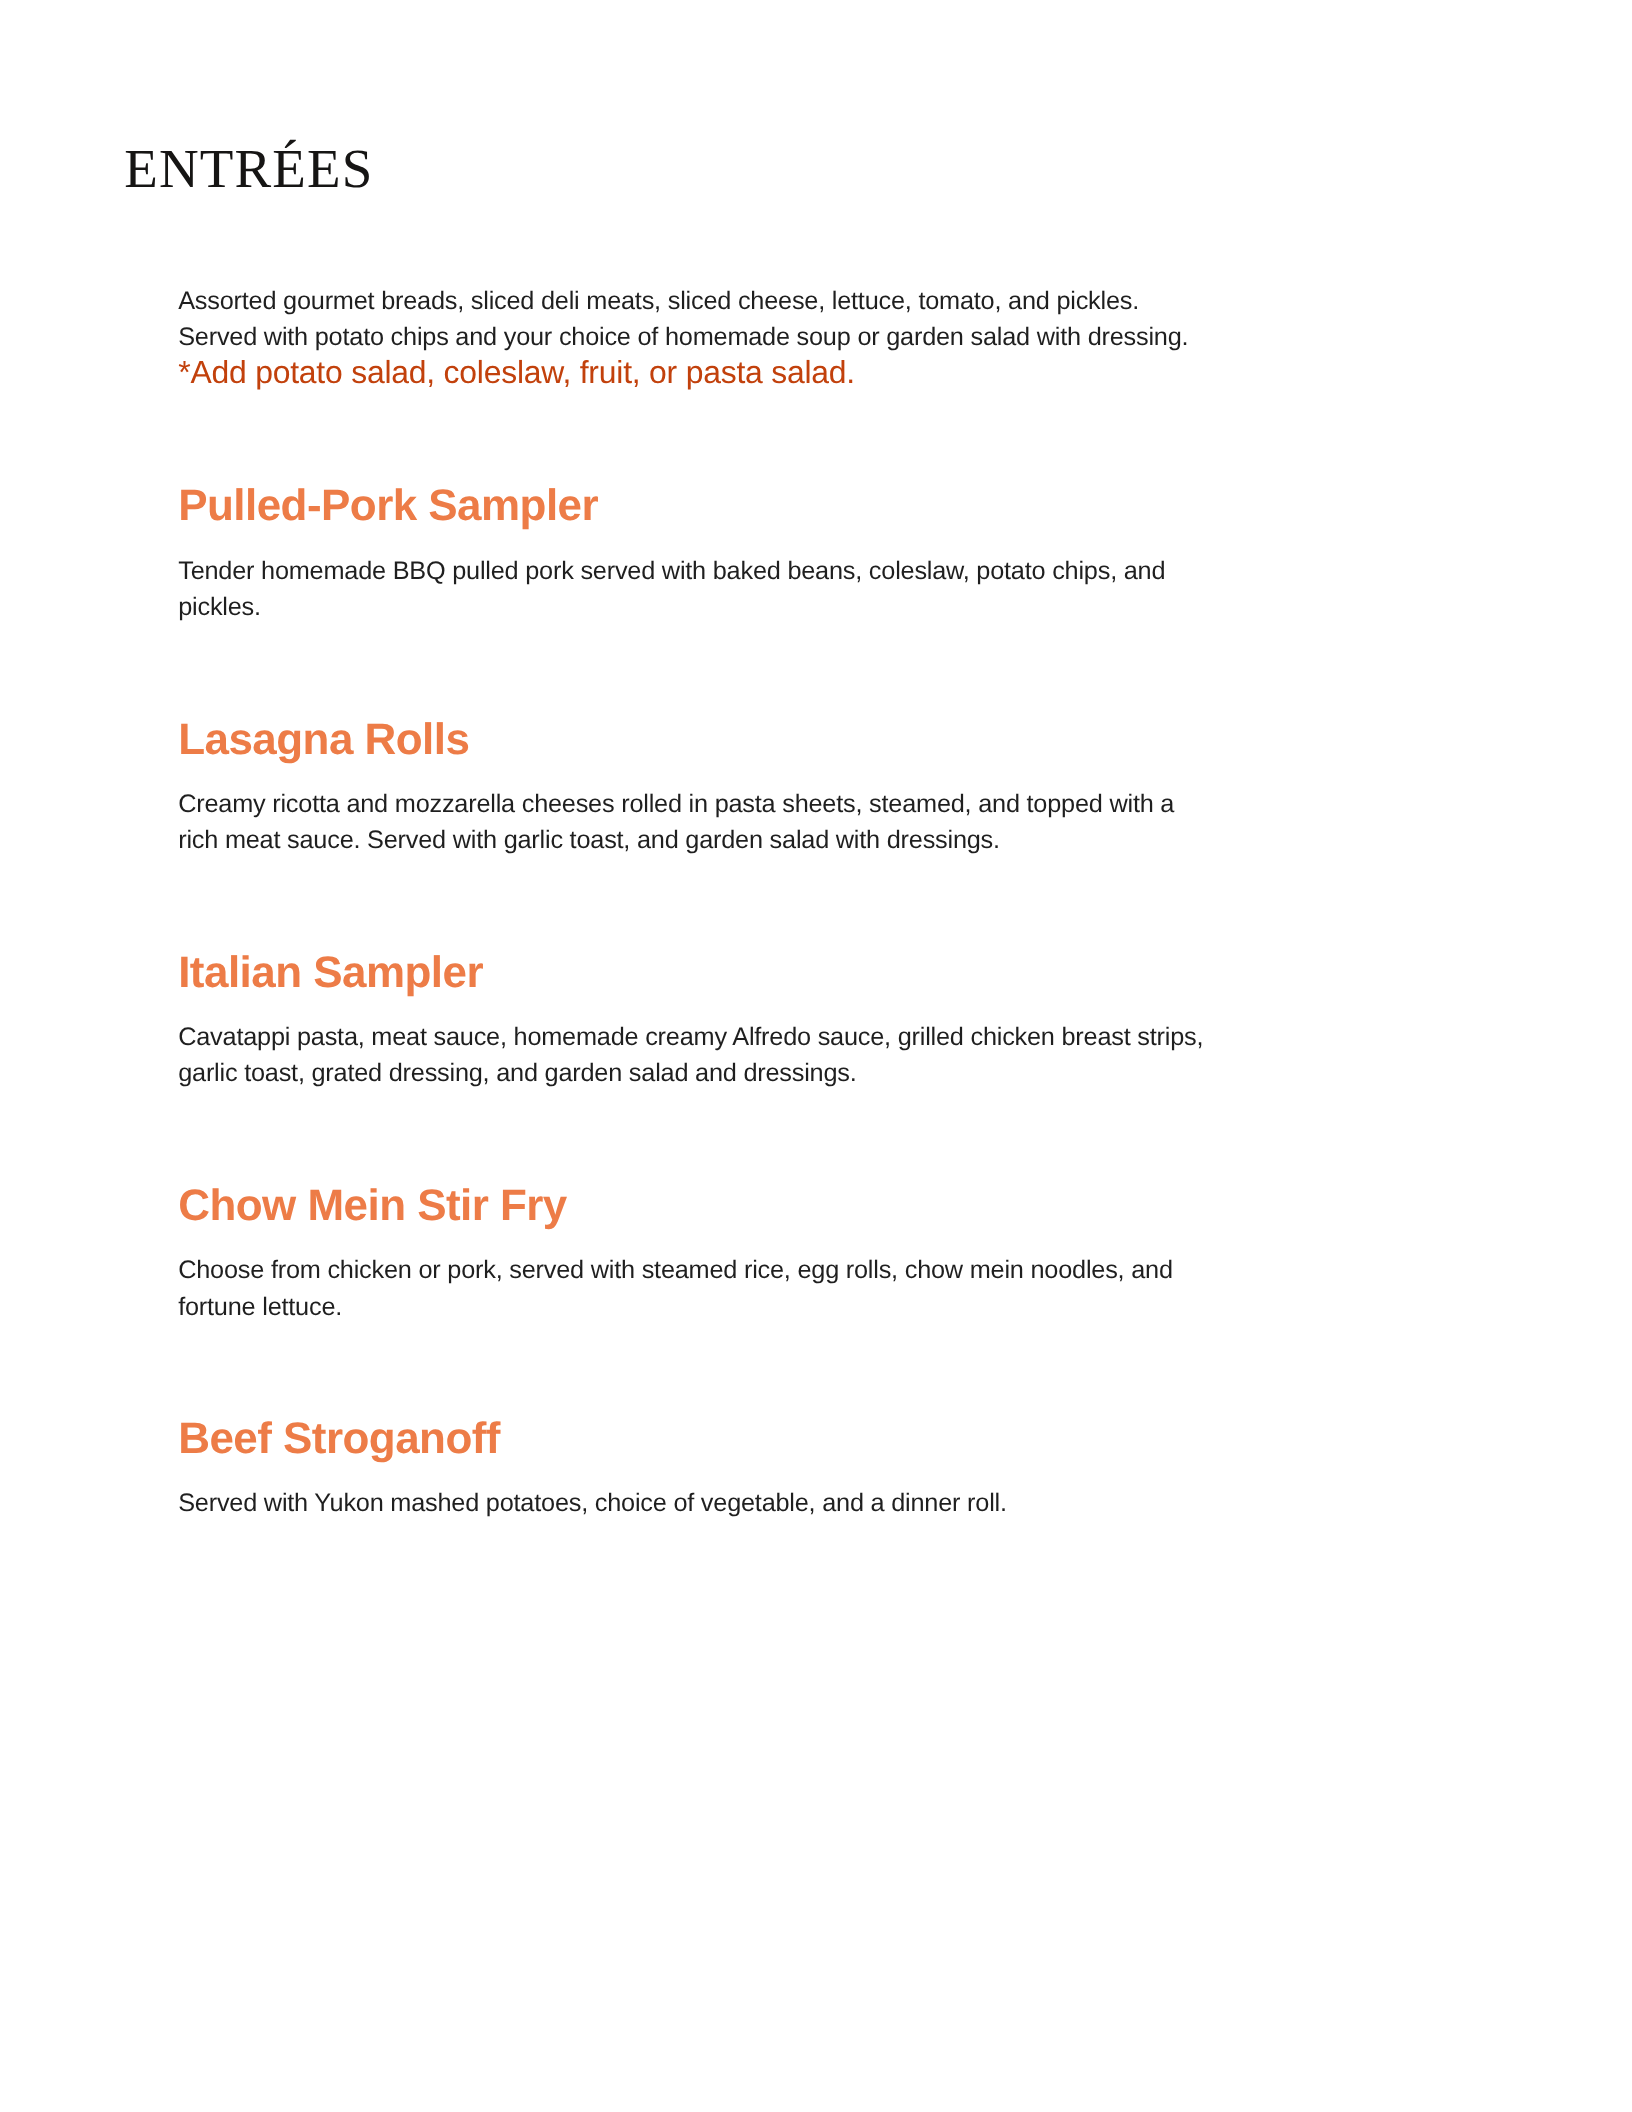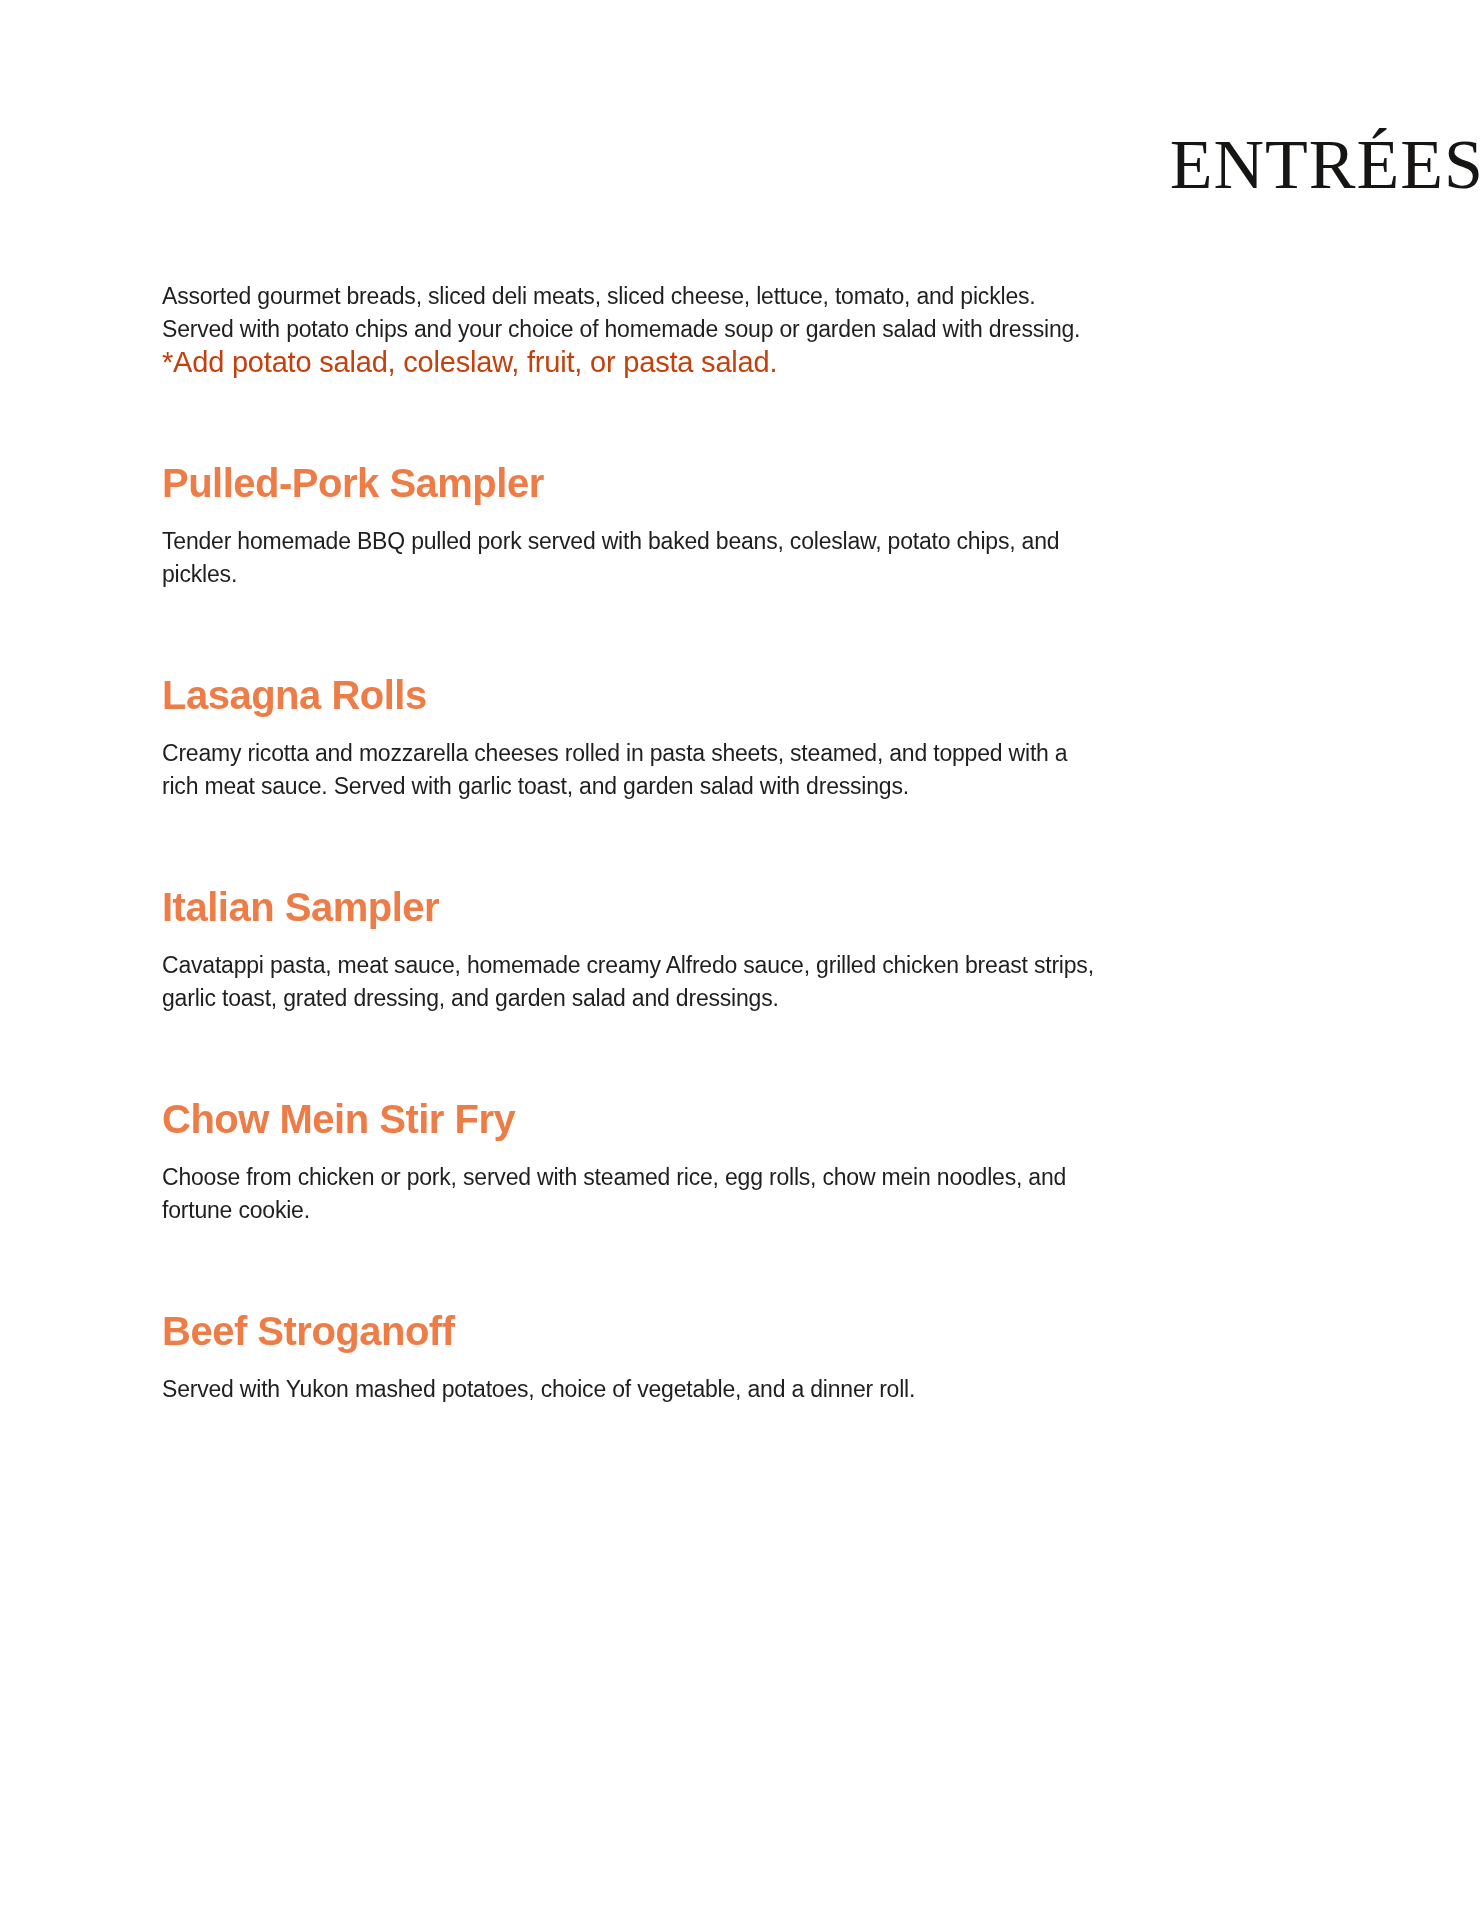--- a/index.html
+++ b/index.html
@@ -11,27 +11,26 @@
     width: 1484px;
     height: 1920px;
     position: relative;
     font-family: "Liberation Sans", sans-serif;
     color: #1f1f1f;
     overflow: hidden;
   }
   .page-title {
     font-family: "Liberation Serif", serif;
     font-weight: 400;
-    font-size: 70px;
+    font-size: 50px;
     letter-spacing: 1px;
     color: #161514;
     margin: 0;
     padding: 125px 0 0 113px;
     line-height: 1.15;
-    text-align: right;
   }
   .menu-list {
     margin: 74px 0 0 162px;
     width: 935px;
   }
   .menu-item {
     margin-bottom: 80px;
   }
   .item-name {
     font-size: 40px;
@@ -82,21 +81,21 @@
   </section>
 
   <section class="menu-item">
     <h2 class="item-name">Italian Sampler</h2>
     <p class="item-desc">Cavatappi pasta, meat sauce, homemade creamy Alfredo sauce, grilled chicken breast strips, garlic toast, grated dressing, and garden salad and dressings.</p>
 
   </section>
 
   <section class="menu-item">
     <h2 class="item-name">Chow Mein Stir Fry</h2>
-    <p class="item-desc">Choose from chicken or pork, served with steamed rice, egg rolls, chow mein noodles, and fortune cookie.</p>
+    <p class="item-desc">Choose from chicken or pork, served with steamed rice, egg rolls, chow mein noodles, and fortune lettuce.</p>
 
   </section>
 
   <section class="menu-item">
     <h2 class="item-name">Beef Stroganoff</h2>
     <p class="item-desc">Served with Yukon mashed potatoes, choice of vegetable, and a dinner roll.</p>
 
   </section>
 
 </div>

